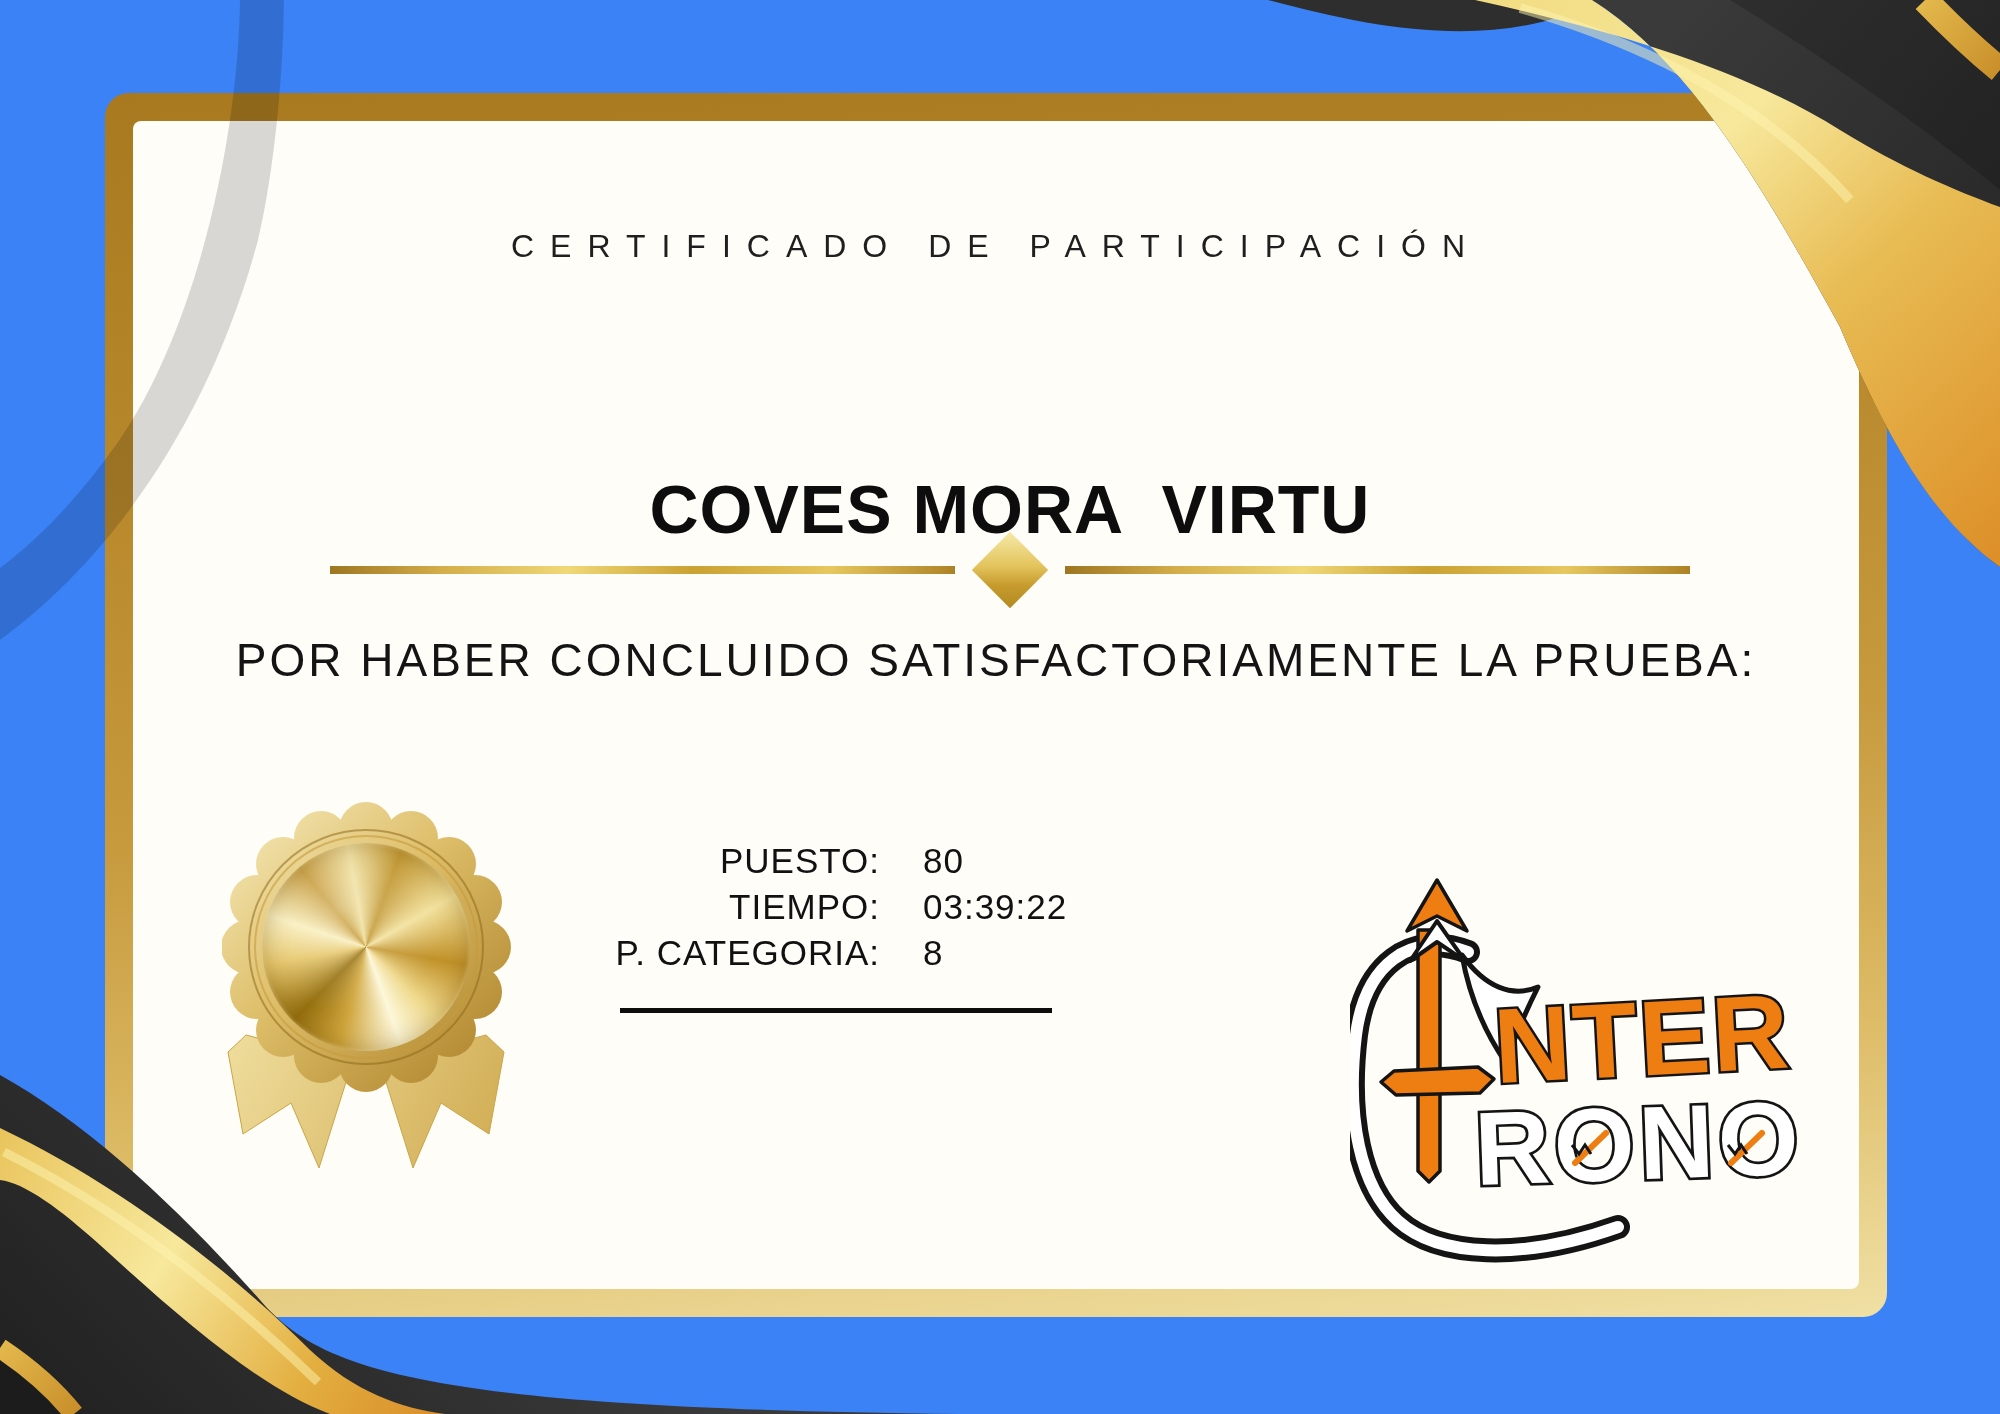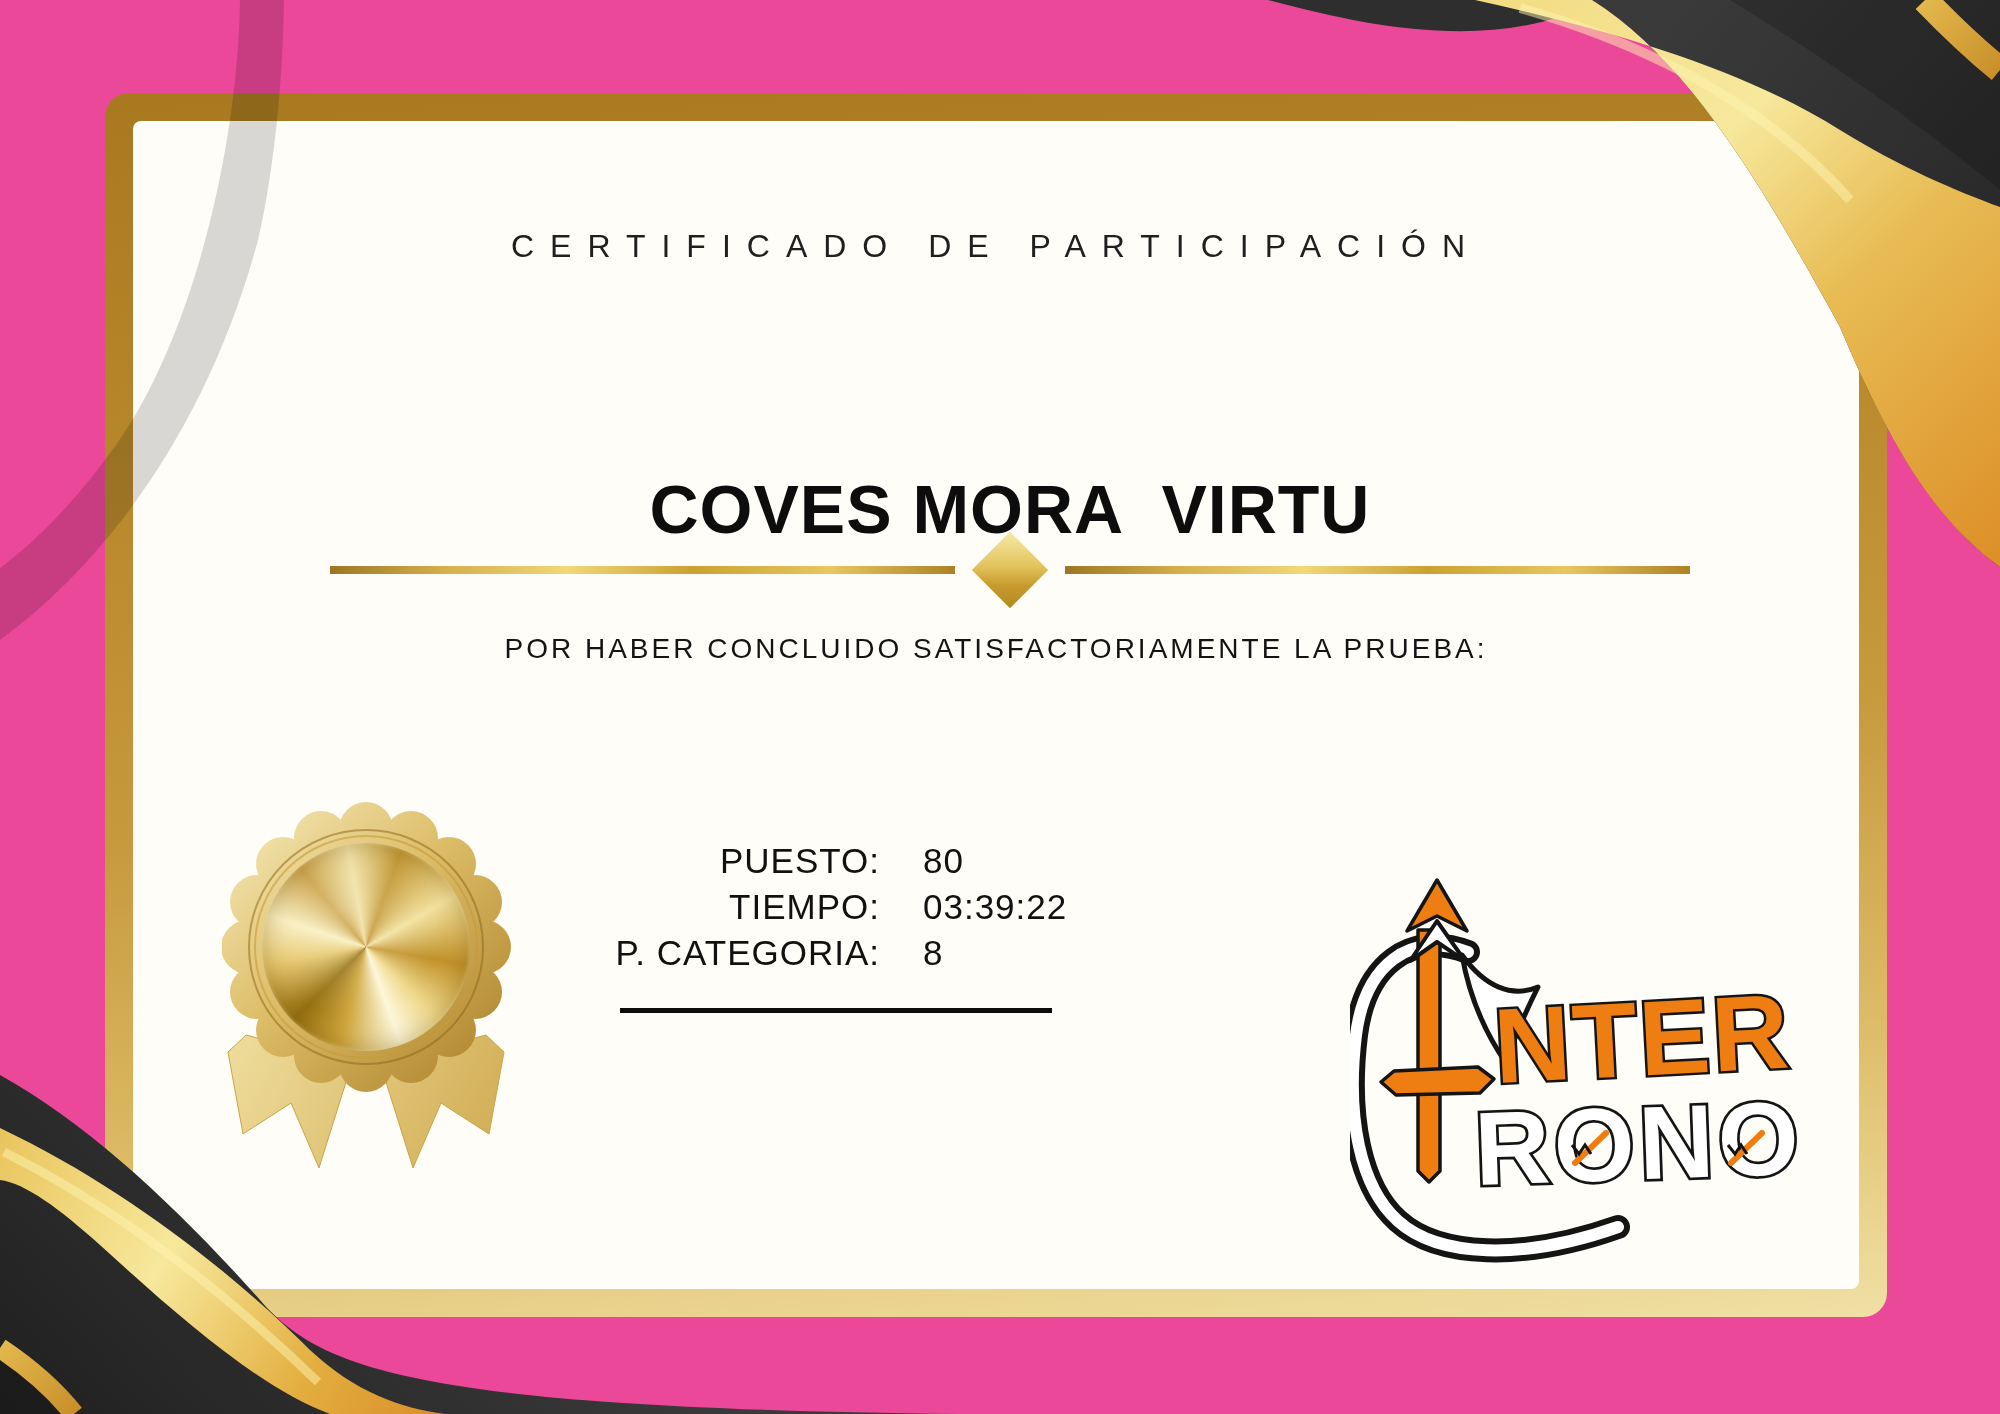--- a/index.html
+++ b/index.html
@@ -1,18 +1,18 @@
 <!DOCTYPE html>
 <html><head>
 <meta charset="utf-8">
 <style>
   html,body{margin:0;padding:0;background:#222;}
   #stage{
     position:relative;width:2000px;height:1414px;overflow:hidden;
-    background:#ec4899;
+    background:#3b82f6;
     font-family:"Liberation Sans",sans-serif;
   }
   
   #decor{position:absolute;left:0;top:0;width:2000px;height:1414px;z-index:30;pointer-events:none;}
   
   .frame{
     position:absolute;left:105px;top:93px;width:1782px;height:1224px;
     border-radius:24px;z-index:10;
     background:linear-gradient(175deg,#a8791f 0%,#b9892c 30%,#c79a3e 55%,#ddbb66 78%,#f0e0a4 100%);
   }
@@ -34,21 +34,21 @@
   .divider .line{
     flex:1;height:8px;
     background:linear-gradient(90deg,#9d7623,#d4ae4a 18%,#f0d878 38%,#caa133 58%,#e7c75f 80%,#ad8226);
   }
   .divider .diamond{
     width:54px;height:54px;margin:0 28px;transform:rotate(45deg);
     background:linear-gradient(135deg,#f5e9a8 0%,#e3c45c 45%,#c79b2e 70%,#b18a1f 100%);
   }
   .subtitle{
     position:absolute;left:0;right:8px;top:633px;z-index:20;
-    text-align:center;font-size:28px;letter-spacing:3px;color:#141414;font-weight:400;
+    text-align:center;font-size:46px;letter-spacing:3px;color:#141414;font-weight:400;
   }
   .results{
     position:absolute;left:520px;top:838px;width:560px;z-index:20;
     display:grid;grid-template-columns:360px 1fr;column-gap:10px;
     font-size:35px;color:#111;letter-spacing:1px;
   }
   .results .lbl{text-align:right;line-height:46px;}
   .results .val{text-align:left;line-height:46px;margin-left:33px;}
   .sig-line{position:absolute;left:620px;top:1008px;width:432px;height:5px;background:#0d0d0d;z-index:20;}
   

